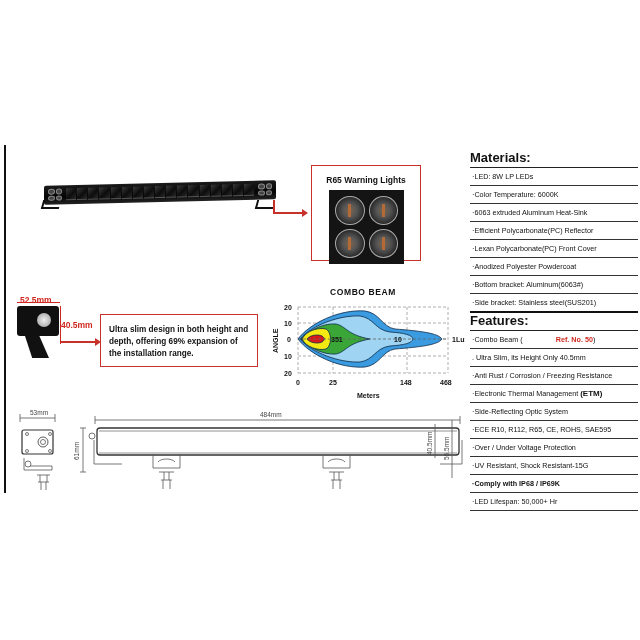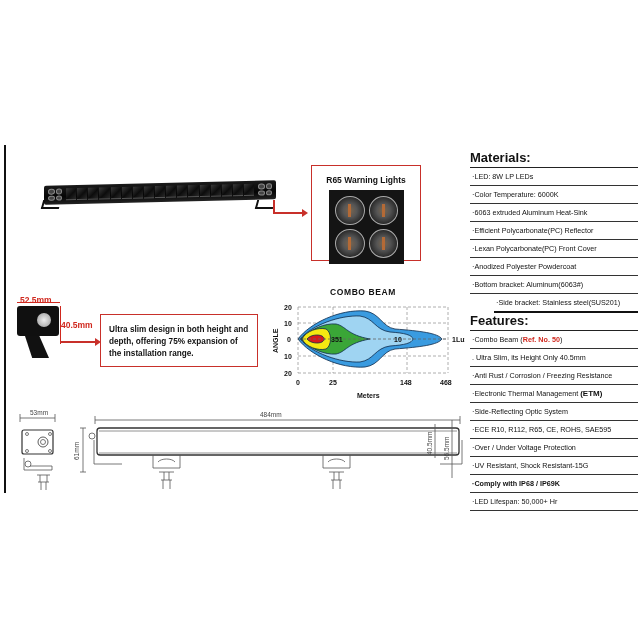--- a/index.html
+++ b/index.html
@@ -38,23 +38,23 @@
 
   
   .chart-title { position: absolute; left: 330px; top: 287px; font-size: 8.5px; font-weight: bold; letter-spacing: 0.6px; }
   .beam-svg { position: absolute; left: 270px; top: 295px; }
 
   
   .spec { position: absolute; left: 470px; width: 168px; }
   .spec .head { font-size: 13px; font-weight: bold; padding-bottom: 2px; border-bottom: 1.5px solid #222; }
   .spec .row { font-size: 7.2px; padding: 4px 0 4px 2px; border-bottom: 1.2px solid #333; white-space: nowrap; color: #111; }
   .spec .row.bold { font-weight: bold; }
-  .spec .row .red { color: #d0281e; font-weight: bold; }
+  .spec .row .red { color: #d0281e; font-weight: bold; margin-left: 33px; }
   .spec .row .strong { font-weight: bold; font-size: 8px; text-align: center; }
-  .spec .last { border-bottom: 2.5px solid #111; margin-left: 24px; }
+  .spec .last { border-bottom: 2.5px solid #111; }
 
   .drawing { position: absolute; left: 0; top: 400px; }
   .dim-text { font-family: "Liberation Sans", sans-serif; font-size: 6.5px; fill: #444; }
 </style>
 </head>
 <body>
 
 <div class="left-rule"></div>
 
 <div class="lightbar">
@@ -113,21 +113,21 @@
 <div class="dim-red-line" style="left:17px; top:302px; width:43px; height:1px;"></div>
 <div class="side-prod">
     <div class="boss"></div>
   </div>
 <div class="side-prod-foot"></div>
 <div class="dim-red" style="left:61px; top:320px;">40.5mm</div>
 <div class="dim-red-line" style="left:60px; top:306px; width:1px; height:38px;"></div>
 <div class="red-line" style="left:60px; top:341px; width:36px; height:1.5px;"></div>
 <div class="arrow-head" style="left:95px; top:338px;"></div>
 
-<div class="ultra-box">Ultra slim design in both height and depth, offering 75% expansion of the installation range.</div>
+<div class="ultra-box">Ultra slim design in both height and depth, offering 69% expansion of the installation range.</div>
 
 <div class="chart-title">COMBO  BEAM</div>
 <svg class="beam-svg" width="195" height="110" viewBox="0 0 195 110">
 
   <g stroke="#999" stroke-dasharray="3,2" stroke-width="0.8" fill="none">
     <line x1="28" y1="12" x2="178" y2="12"></line>
     <line x1="28" y1="28" x2="178" y2="28"></line>
     <line x1="28" y1="44" x2="178" y2="44"></line>
     <line x1="28" y1="61" x2="178" y2="61"></line>
     <line x1="28" y1="78" x2="178" y2="78"></line>

